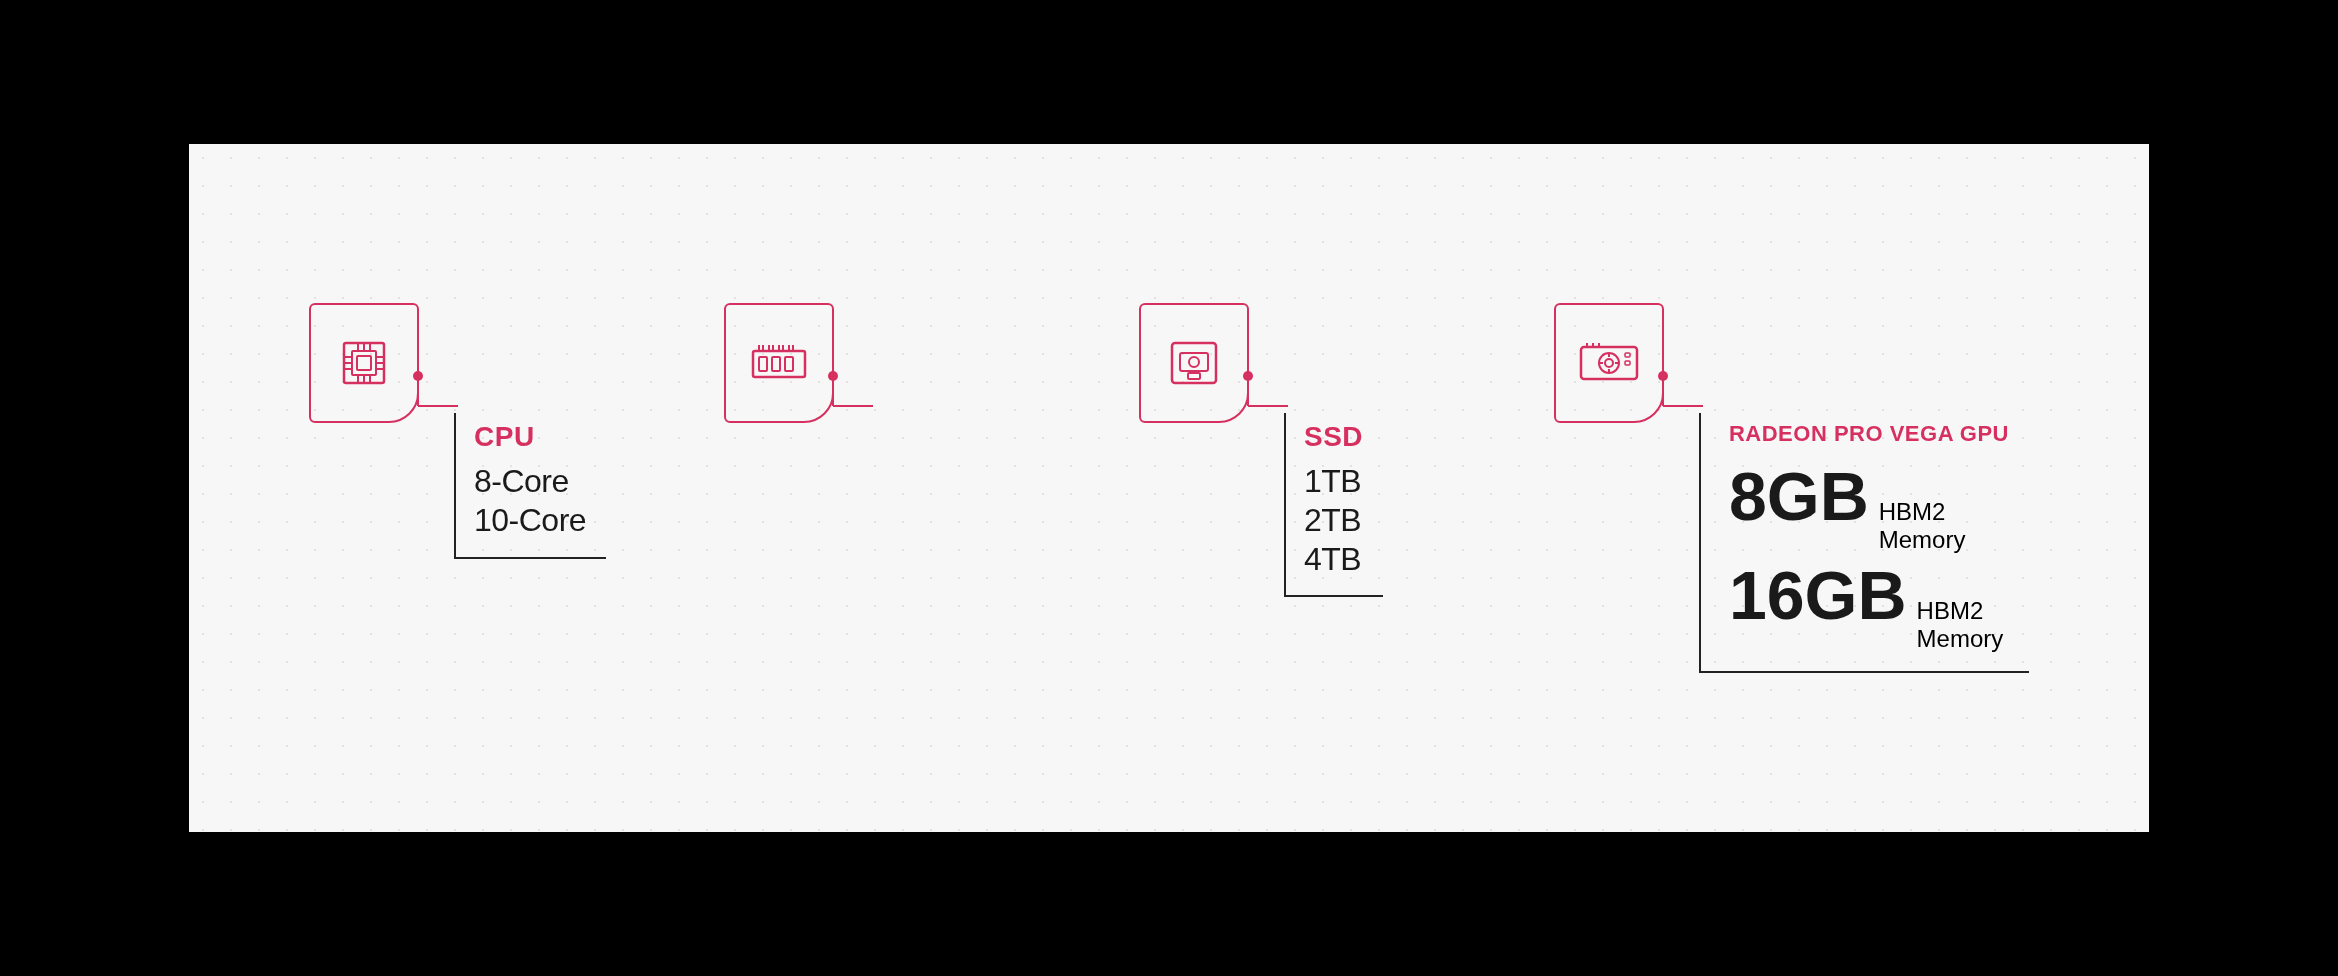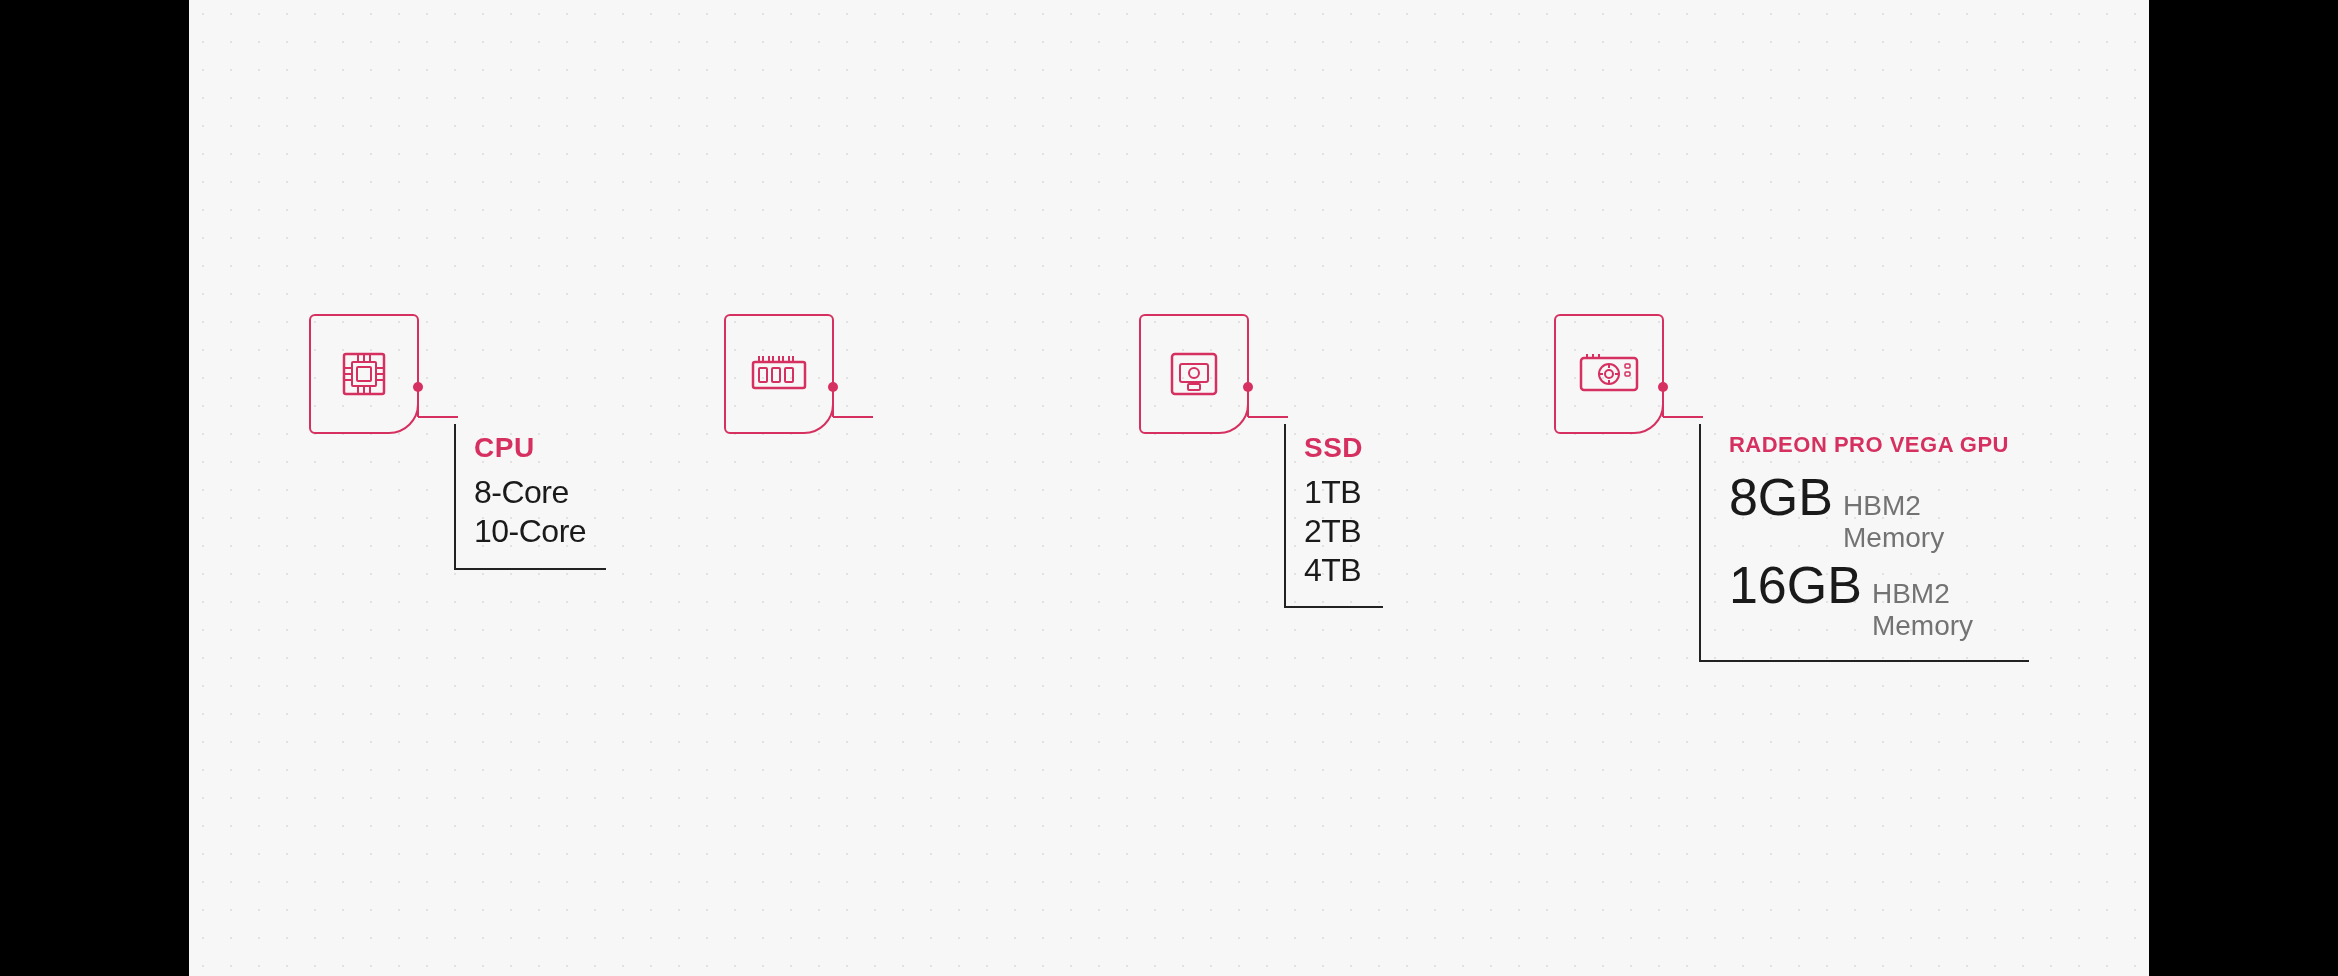--- a/index.html
+++ b/index.html
@@ -9,21 +9,21 @@
       width: 2338px;
       height: 976px;
       display: flex;
       align-items: center;
       justify-content: center;
       font-family: -apple-system, BlinkMacSystemFont, 'Helvetica Neue', Arial, sans-serif;
     }
 
     .slide {
       width: 1960px;
-      height: 976px;
+      height: 688px;
       background: #f7f7f7;
       position: relative;
       overflow: hidden;
       display: flex;
       align-items: center;
       justify-content: center;
     }
 
     
     .slide::before {
@@ -90,30 +90,30 @@
       letter-spacing: -0.5px;
     }
 
     .spec-value-inline {
       display: flex;
       align-items: baseline;
       gap: 10px;
     }
 
     .spec-value-large {
-      font-size: 52px;
-      font-weight: 400;
+      font-size: 68px;
+      font-weight: 700;
       color: #1a1a1a;
       line-height: 1.15;
     }
 
     .spec-value-small {
-      font-size: 28px;
+      font-size: 24px;
       font-weight: 400;
-      color: #737373;
+      color: #000000;
     }
 
     .full-card {
       display: flex;
       flex-direction: column;
       align-items: flex-start;
       width: 400px;
       margin: 0 40px;
     }
 

